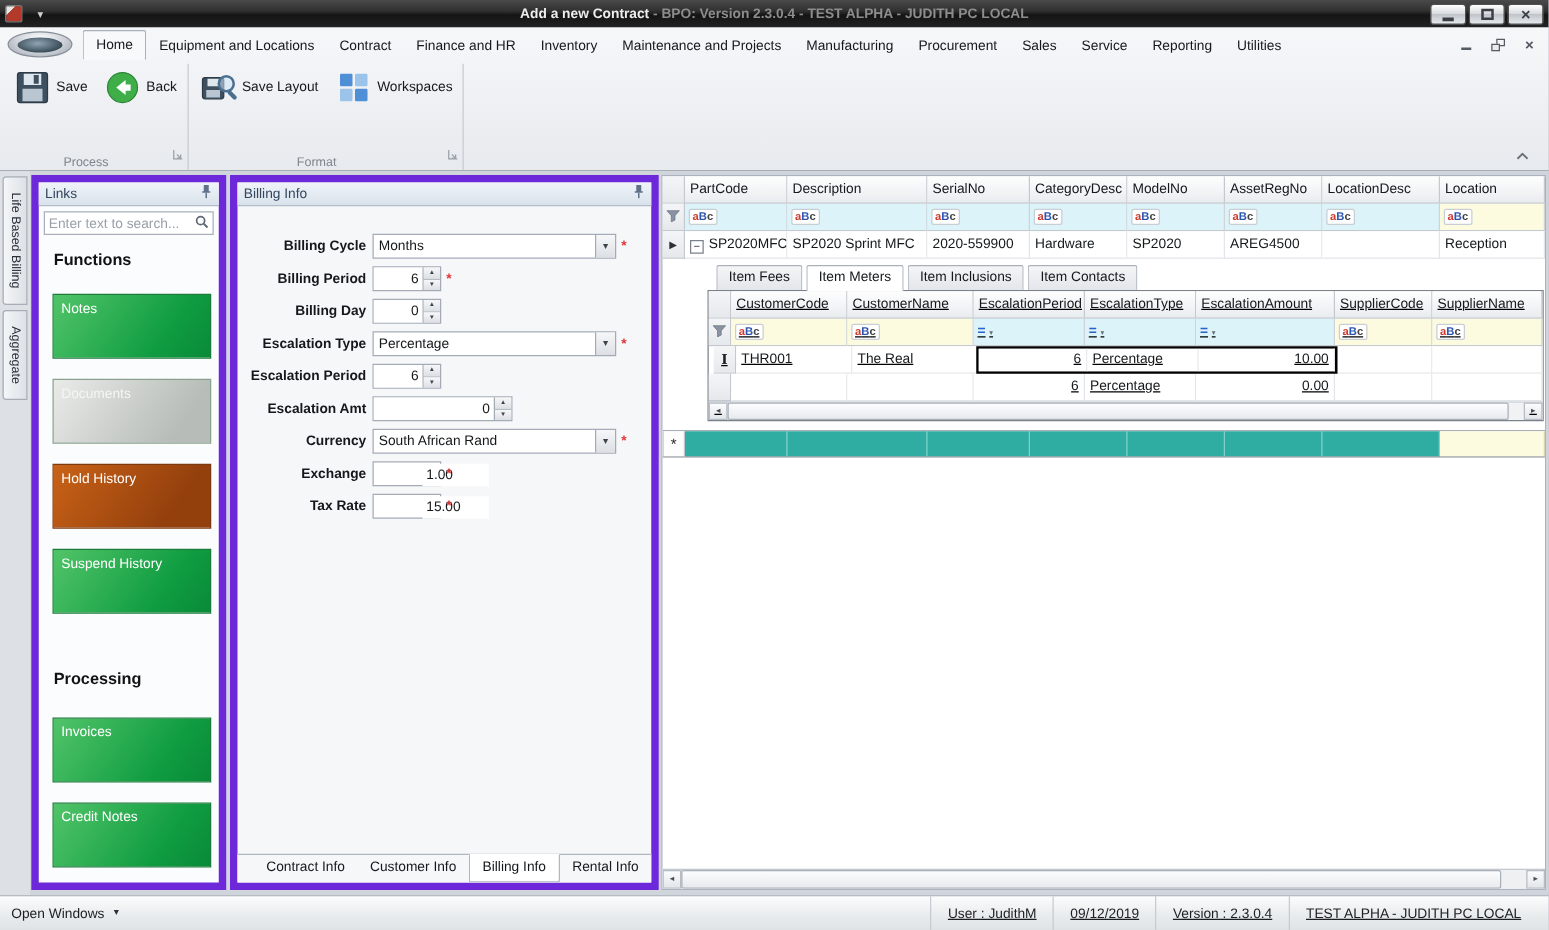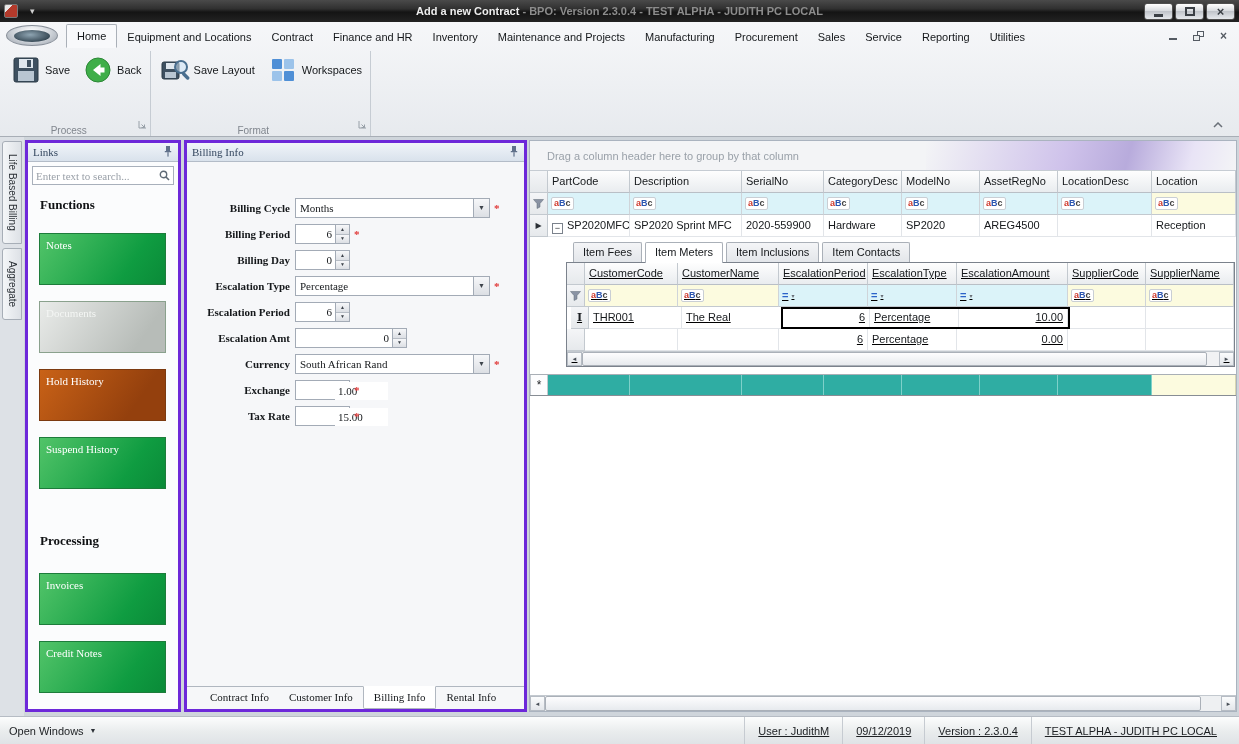--- a/index.html
+++ b/index.html
@@ -39,39 +39,39 @@
   .rbtn .ric{width:32px;height:32px;display:flex;align-items:center;justify-content:center;}
   .rgroup-caption{position:absolute;bottom:0;left:2px;right:16px;text-align:center;font-size:10px;color:#80868e;}
   .rgroup-launcher{position:absolute;bottom:3px;right:4px;}
   .ribbon-collapse{position:absolute;right:12px;bottom:4px;width:18px;height:14px;display:flex;align-items:center;justify-content:center;}
 
   
   .main{position:absolute;top:137px;left:0;right:0;bottom:28px;background:#cfd5db;}
   .vstrip{position:absolute;left:0;top:0;bottom:0;width:24px;background:#dde1e6;}
   .vtab{writing-mode:vertical-rl;width:20px;margin:4px 0 4px 2px;padding:12px 2px;background:linear-gradient(90deg,#f4f6f8,#dde1e6);border:1px solid #a7aeb7;border-radius:3px 0 0 3px;font-size:10px;color:#2b3036;display:flex;align-items:center;justify-content:center;white-space:nowrap;}
 
-  .panel{position:absolute;background:#fbfcfd;border:3px solid #6d28d9;font-family:Liberation Serif, serif;}
+  .panel{position:absolute;background:#fbfcfd;border:6px solid #6d28d9;}
   .panel-header{height:19px;background:linear-gradient(#f0f4f9,#d9e2ec);border-bottom:1px solid #b3bcc8;display:flex;align-items:center;justify-content:space-between;padding:0 5px;font-size:11px;color:#33465e;flex:none;}
 
   
   .links-panel{left:25px;top:3px;width:156px;bottom:4px;display:flex;flex-direction:column;}
   .search-box{margin:4px;height:19px;border:1px solid #a8b0bb;background:#fff;display:flex;align-items:center;padding:0 3px;flex:none;}
   .search-box input{flex:1;border:none;outline:none;font-size:11px;color:#444;font-family:inherit;min-width:0;}
   .search-box input::placeholder{color:#9aa0a8;}
   .links-body{flex:1;overflow:hidden;padding-top:8px;}
   .section-heading{font-size:13px;font-weight:bold;color:#101214;margin:0 0 20px 12px;}
   .heading-processing{margin:44px 0 24px 12px;}
   .link-btn{display:block;width:127px;height:52px;margin:0 0 16px 11px;color:#fff;font-size:11px;text-align:left;padding:5px 6px;}
   .btn-green{background:linear-gradient(125deg,#52c469,#0f9c41 70%,#0a8a38);border:1px solid #1d7c3b;}
   .btn-gray{background:linear-gradient(125deg,#e9ebe9,#b7bcb8 80%);border:1px solid #8aa18d;color:#f4f6f4;}
   .btn-rust{background:linear-gradient(125deg,#c96217,#94400d 75%);border:1px solid #7c3a10;}
 
   
   .billing-panel{left:184px;top:3px;width:343px;bottom:4px;display:flex;flex-direction:column;background:#f6f7f9;}
-  .billing-body{flex:1;padding-top:33px;}
+  .billing-body{flex:1;padding-top:19px;}
   .form-row{display:flex;align-items:center;height:26px;padding-left:2px;}
   .f-label{width:106px;text-align:right;font-size:11px;font-weight:bold;color:#15181b;padding-right:5px;white-space:nowrap;}
   .f-select{width:195px;height:20px;border:1px solid #a3abb6;background:#fff;display:flex;align-items:center;}
   .f-select .val{flex:1;font-size:11px;padding:0 4px;color:#15181b;white-space:nowrap;overflow:hidden;}
   .dd{width:16px;height:100%;border-left:1px solid #a3abb6;background:linear-gradient(#f6f7f9,#dcdfe4);display:flex;align-items:center;justify-content:center;font-size:7px;color:#3e444c;flex:none;}
   .f-spin{height:20px;border:1px solid #a3abb6;background:#fff;display:flex;}
   .f-spin input{border:none;outline:none;flex:1;font-size:11px;text-align:right;padding:0 3px;font-family:inherit;color:#15181b;min-width:0;}
   .spins{width:14px;display:flex;flex-direction:column;border-left:1px solid #a3abb6;flex:none;}
   .spins span{flex:1;display:flex;align-items:center;justify-content:center;font-size:5px;color:#3e444c;background:linear-gradient(#f6f7f9,#dcdfe4);}
   .spins span:first-child{border-bottom:1px solid #b6bcc4;}
@@ -405,24 +405,20 @@
       </div>
       <div class="billing-tabs">
         <div class="btab">Contract Info</div>
         <div class="btab">Customer Info</div>
         <div class="btab active">Billing Info</div>
         <div class="btab">Rental Info</div>
       </div>
     </div>
 
     <div class="grid-panel">
-      <div class="group-strip">
-        <span>Drag a column header here to group by that column</span>
-        <div class="deco"></div>
-      </div>
 
       <div class="g-row">
         <div class="g-ind" style="height:22px"></div>
         <div class="g-h c0">PartCode</div>
         <div class="g-h c1">Description</div>
         <div class="g-h c2">SerialNo</div>
         <div class="g-h c3">CategoryDesc</div>
         <div class="g-h c4">ModelNo</div>
         <div class="g-h c5">AssetRegNo</div>
         <div class="g-h c6">LocationDesc</div>

